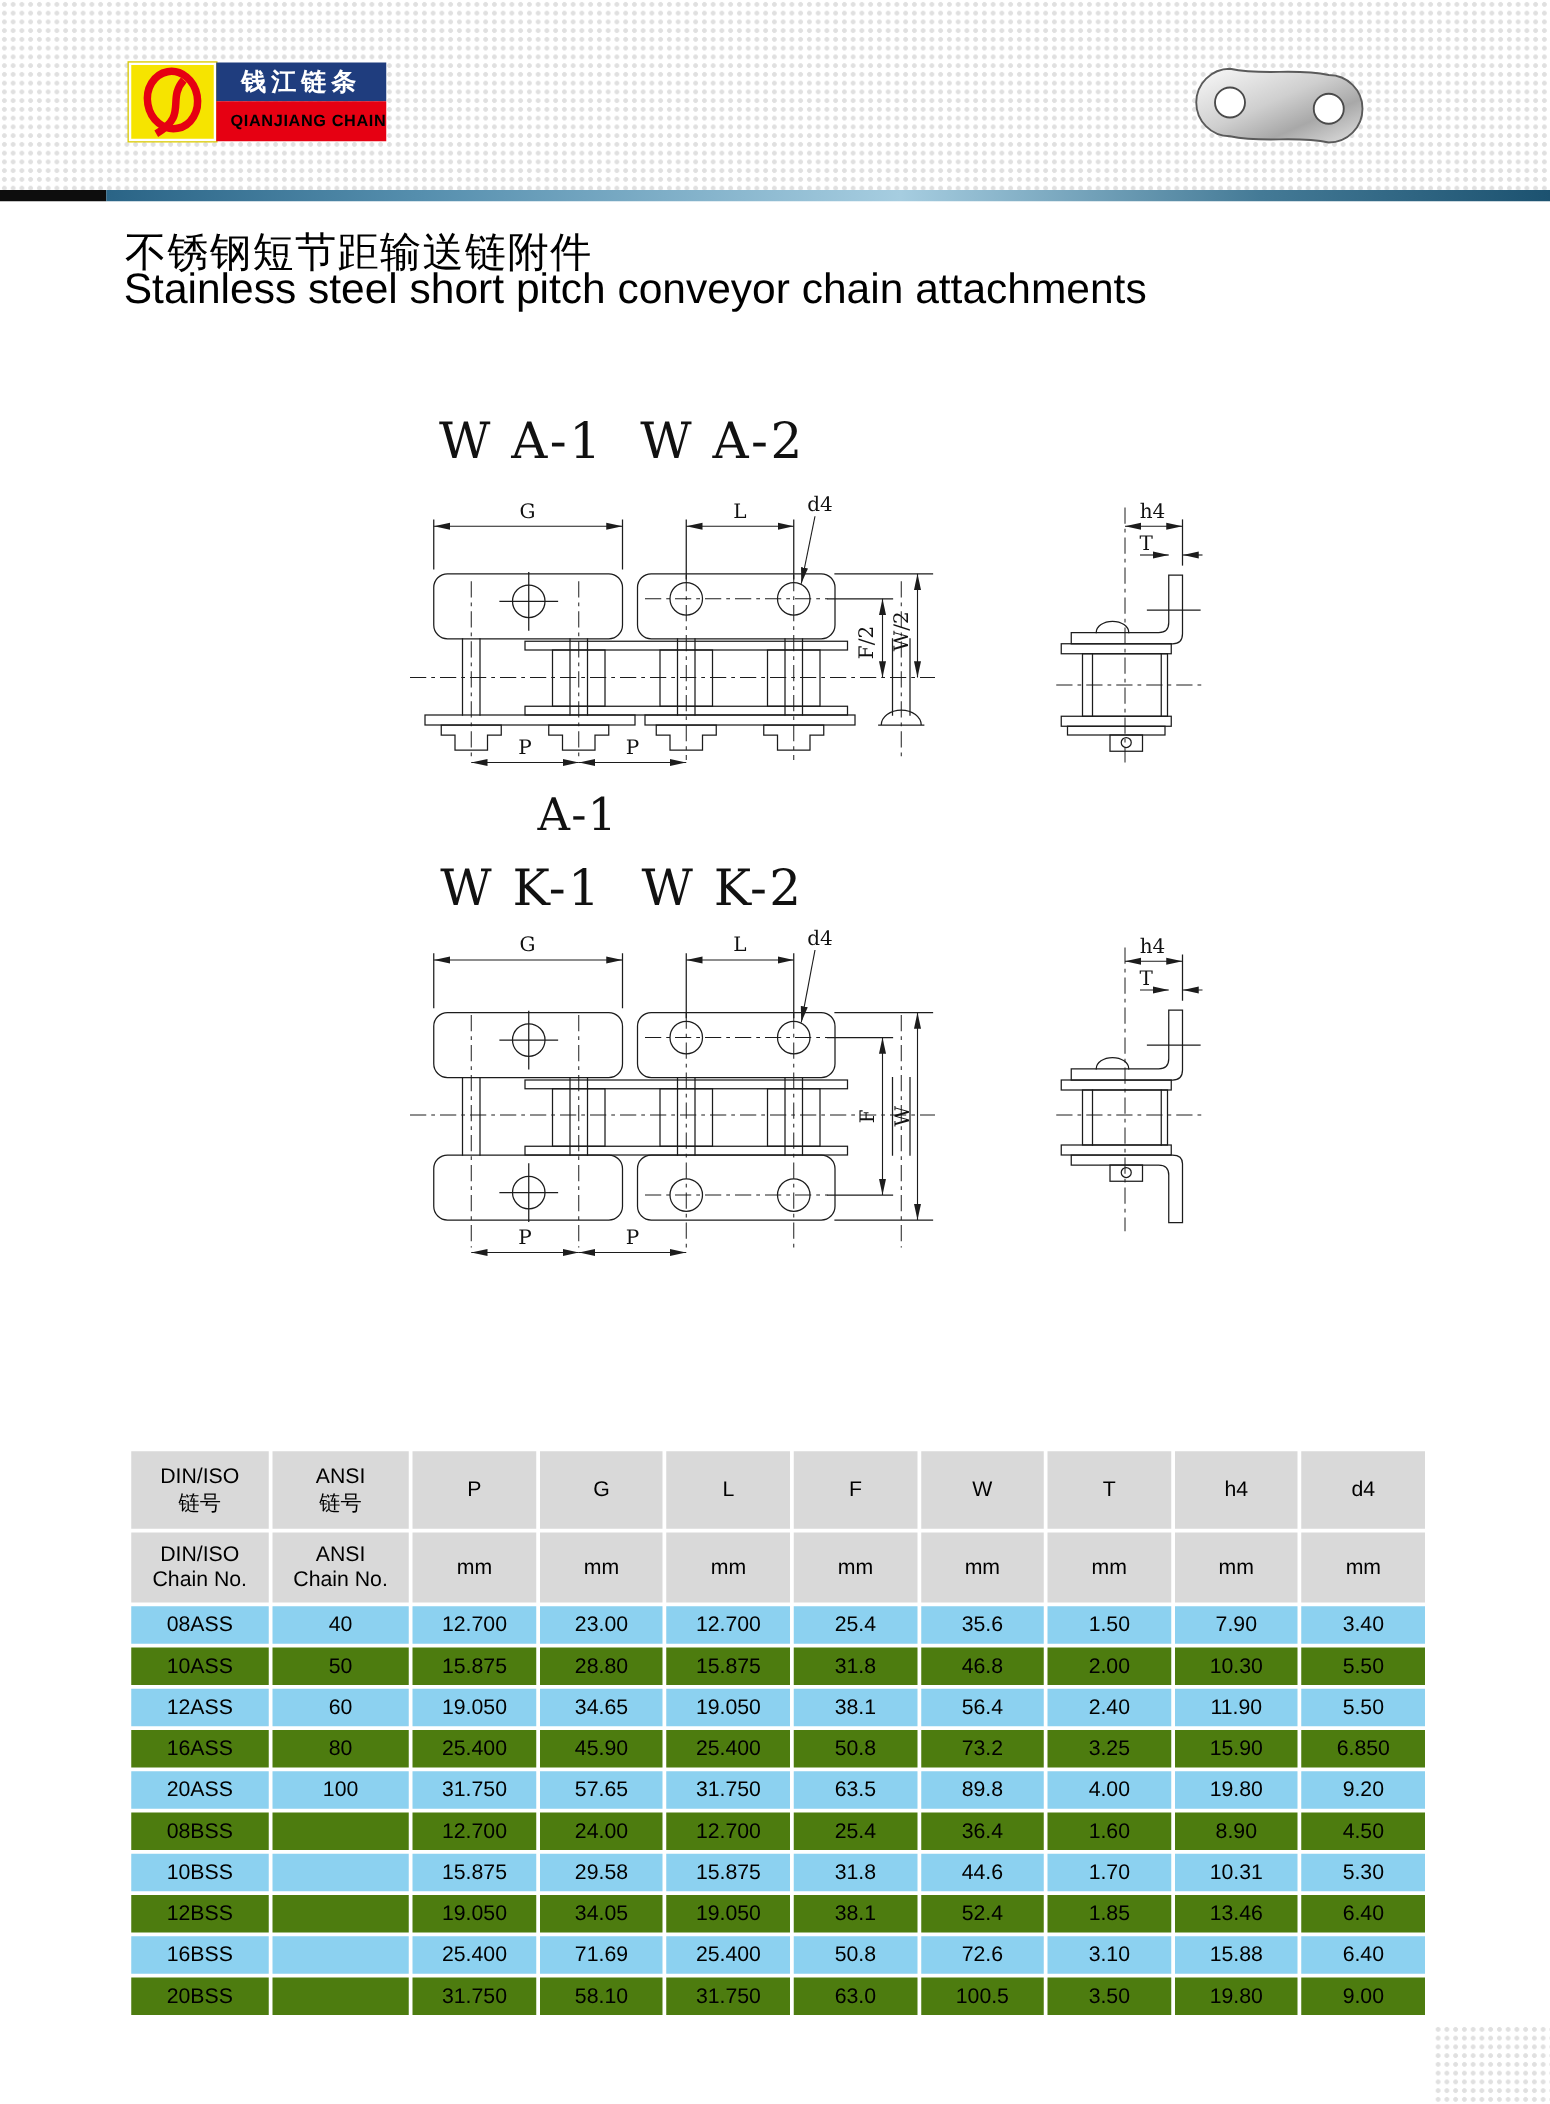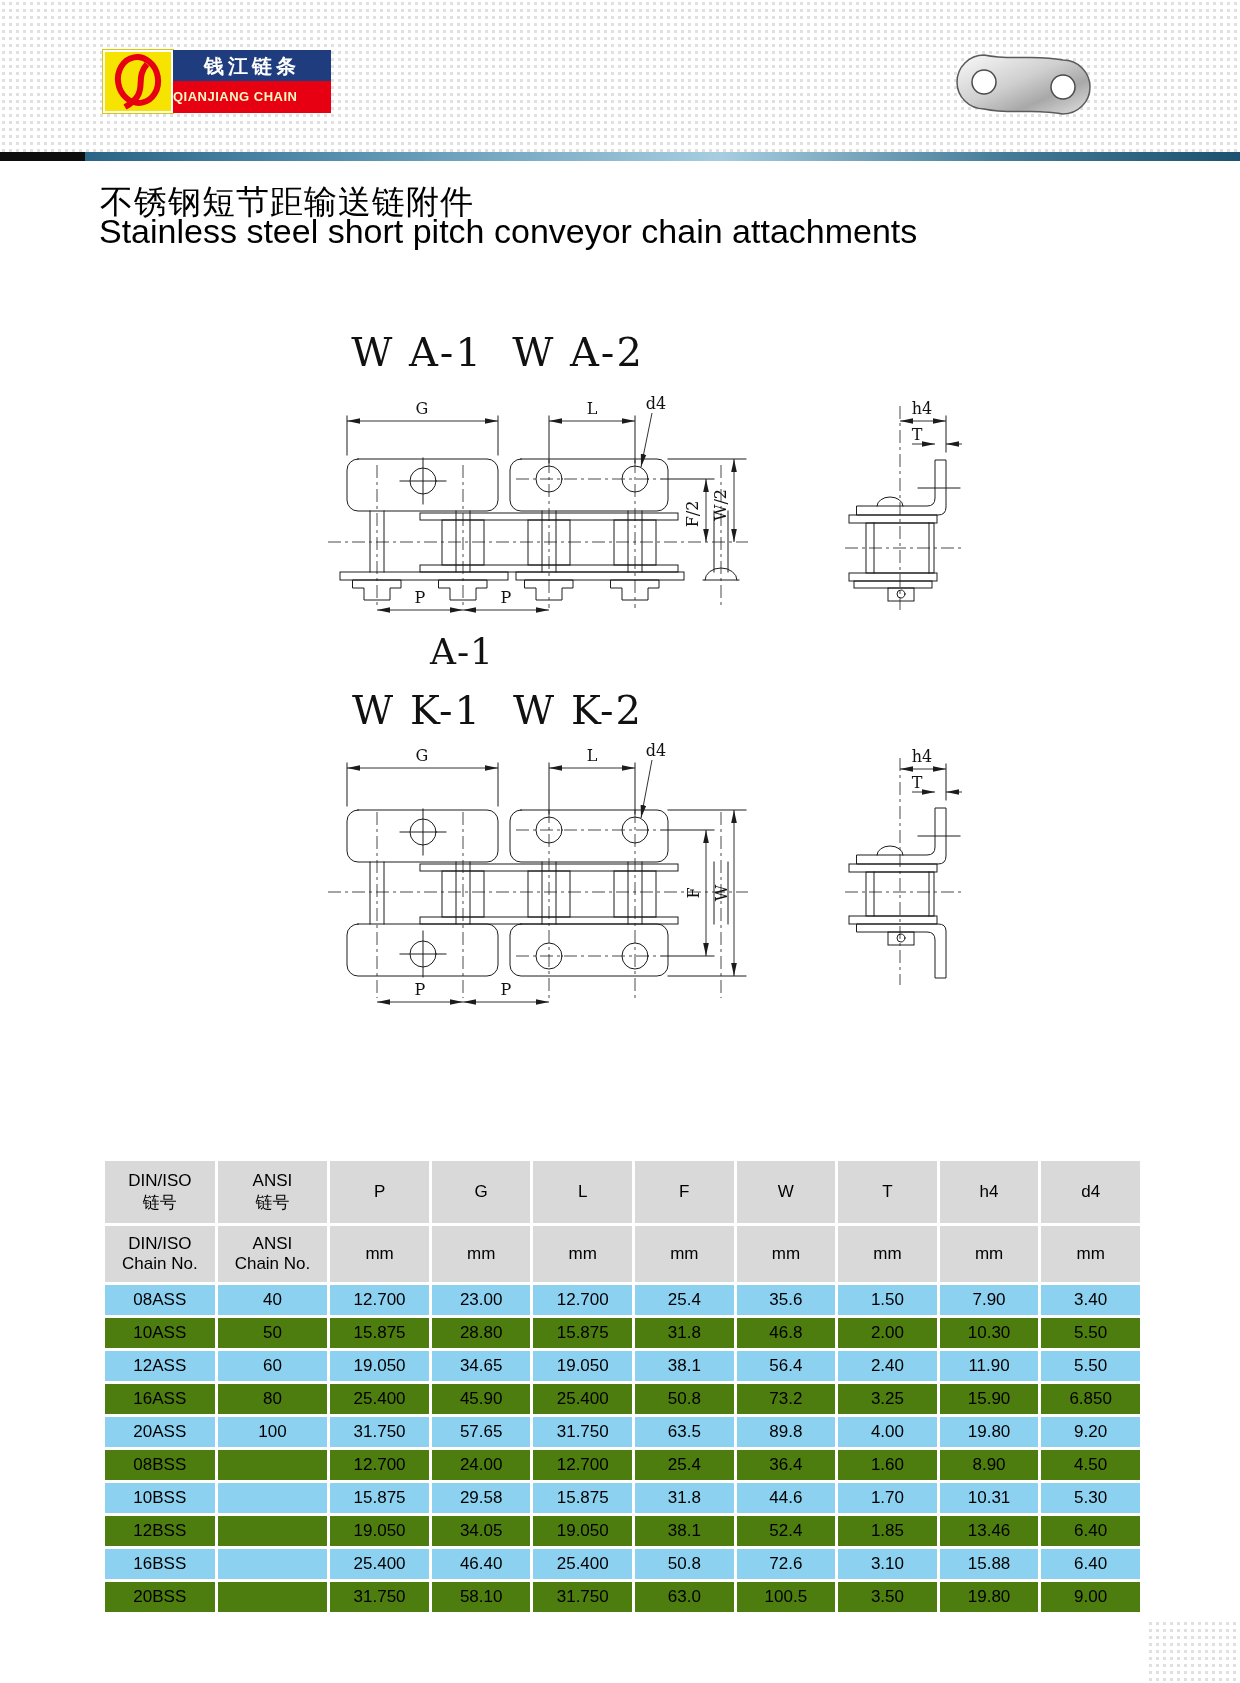--- a/index.html
+++ b/index.html
@@ -9,25 +9,25 @@
   
   .dots{background-color:#fff;
         background-image:radial-gradient(circle,#e0e0e0 1.7px,transparent 1.9px);
         background-size:7px 7px;}
   .dots-header{position:absolute;left:0;top:0;width:1240px;height:152px;}
   .dots-corner{position:absolute;left:1147px;top:1620px;width:93px;height:63px;}
 
   
   .logo{position:absolute;left:103px;top:50px;height:63px;display:flex;}
   .logo-yellow{width:70px;height:63px;background:#f6e400;box-sizing:border-box;border:2px solid #fff;outline:1px solid #d9c900;}
-  .logo-text{width:158px;display:flex;flex-direction:column;}
+  .logo-text{width:136px;display:flex;flex-direction:column;}
   .logo-cn{height:31px;background:#1f3d7e;color:#fff;font-size:20px;font-weight:bold;
            letter-spacing:4px;line-height:32px;text-align:center;white-space:nowrap;}
-  .logo-en{height:32px;background:#e60012;color:#fef9c3;font-size:13px;font-weight:bold;
-           line-height:32px;text-align:left;letter-spacing:0.5px;white-space:nowrap;}
+  .logo-en{height:32px;background:#e60012;color:#000000;font-size:13px;font-weight:bold;
+           line-height:32px;text-align:right;letter-spacing:0.5px;white-space:nowrap;}
 
   
   .bar{position:absolute;left:0;top:152px;width:1240px;height:9px;display:flex;}
   .bar-black{width:85px;height:9px;background:#0d0d0d;}
   .bar-grad{flex:1;height:9px;
     background:linear-gradient(90deg,#2a6486 0%,#568fae 22%,#a6cde0 55%,#447a96 80%,#1c5270 100%);}
 
   .title-cn{position:absolute;left:100px;top:180px;font-size:33px;letter-spacing:1px;}
   .title-en{position:absolute;left:99px;top:212px;font-size:34px;}
 
@@ -412,21 +412,21 @@
           <td>38.1</td>
           <td>52.4</td>
           <td>1.85</td>
           <td>13.46</td>
           <td>6.40</td>
         </tr>
         <tr class="row-dark">
           <td>16BSS</td>
           <td></td>
           <td>25.400</td>
-          <td>46.40</td>
+          <td>71.69</td>
           <td>25.400</td>
           <td>50.8</td>
           <td>72.6</td>
           <td>3.10</td>
           <td>15.88</td>
           <td>6.40</td>
         </tr>
         <tr class="row-light">
           <td>20BSS</td>
           <td></td>

